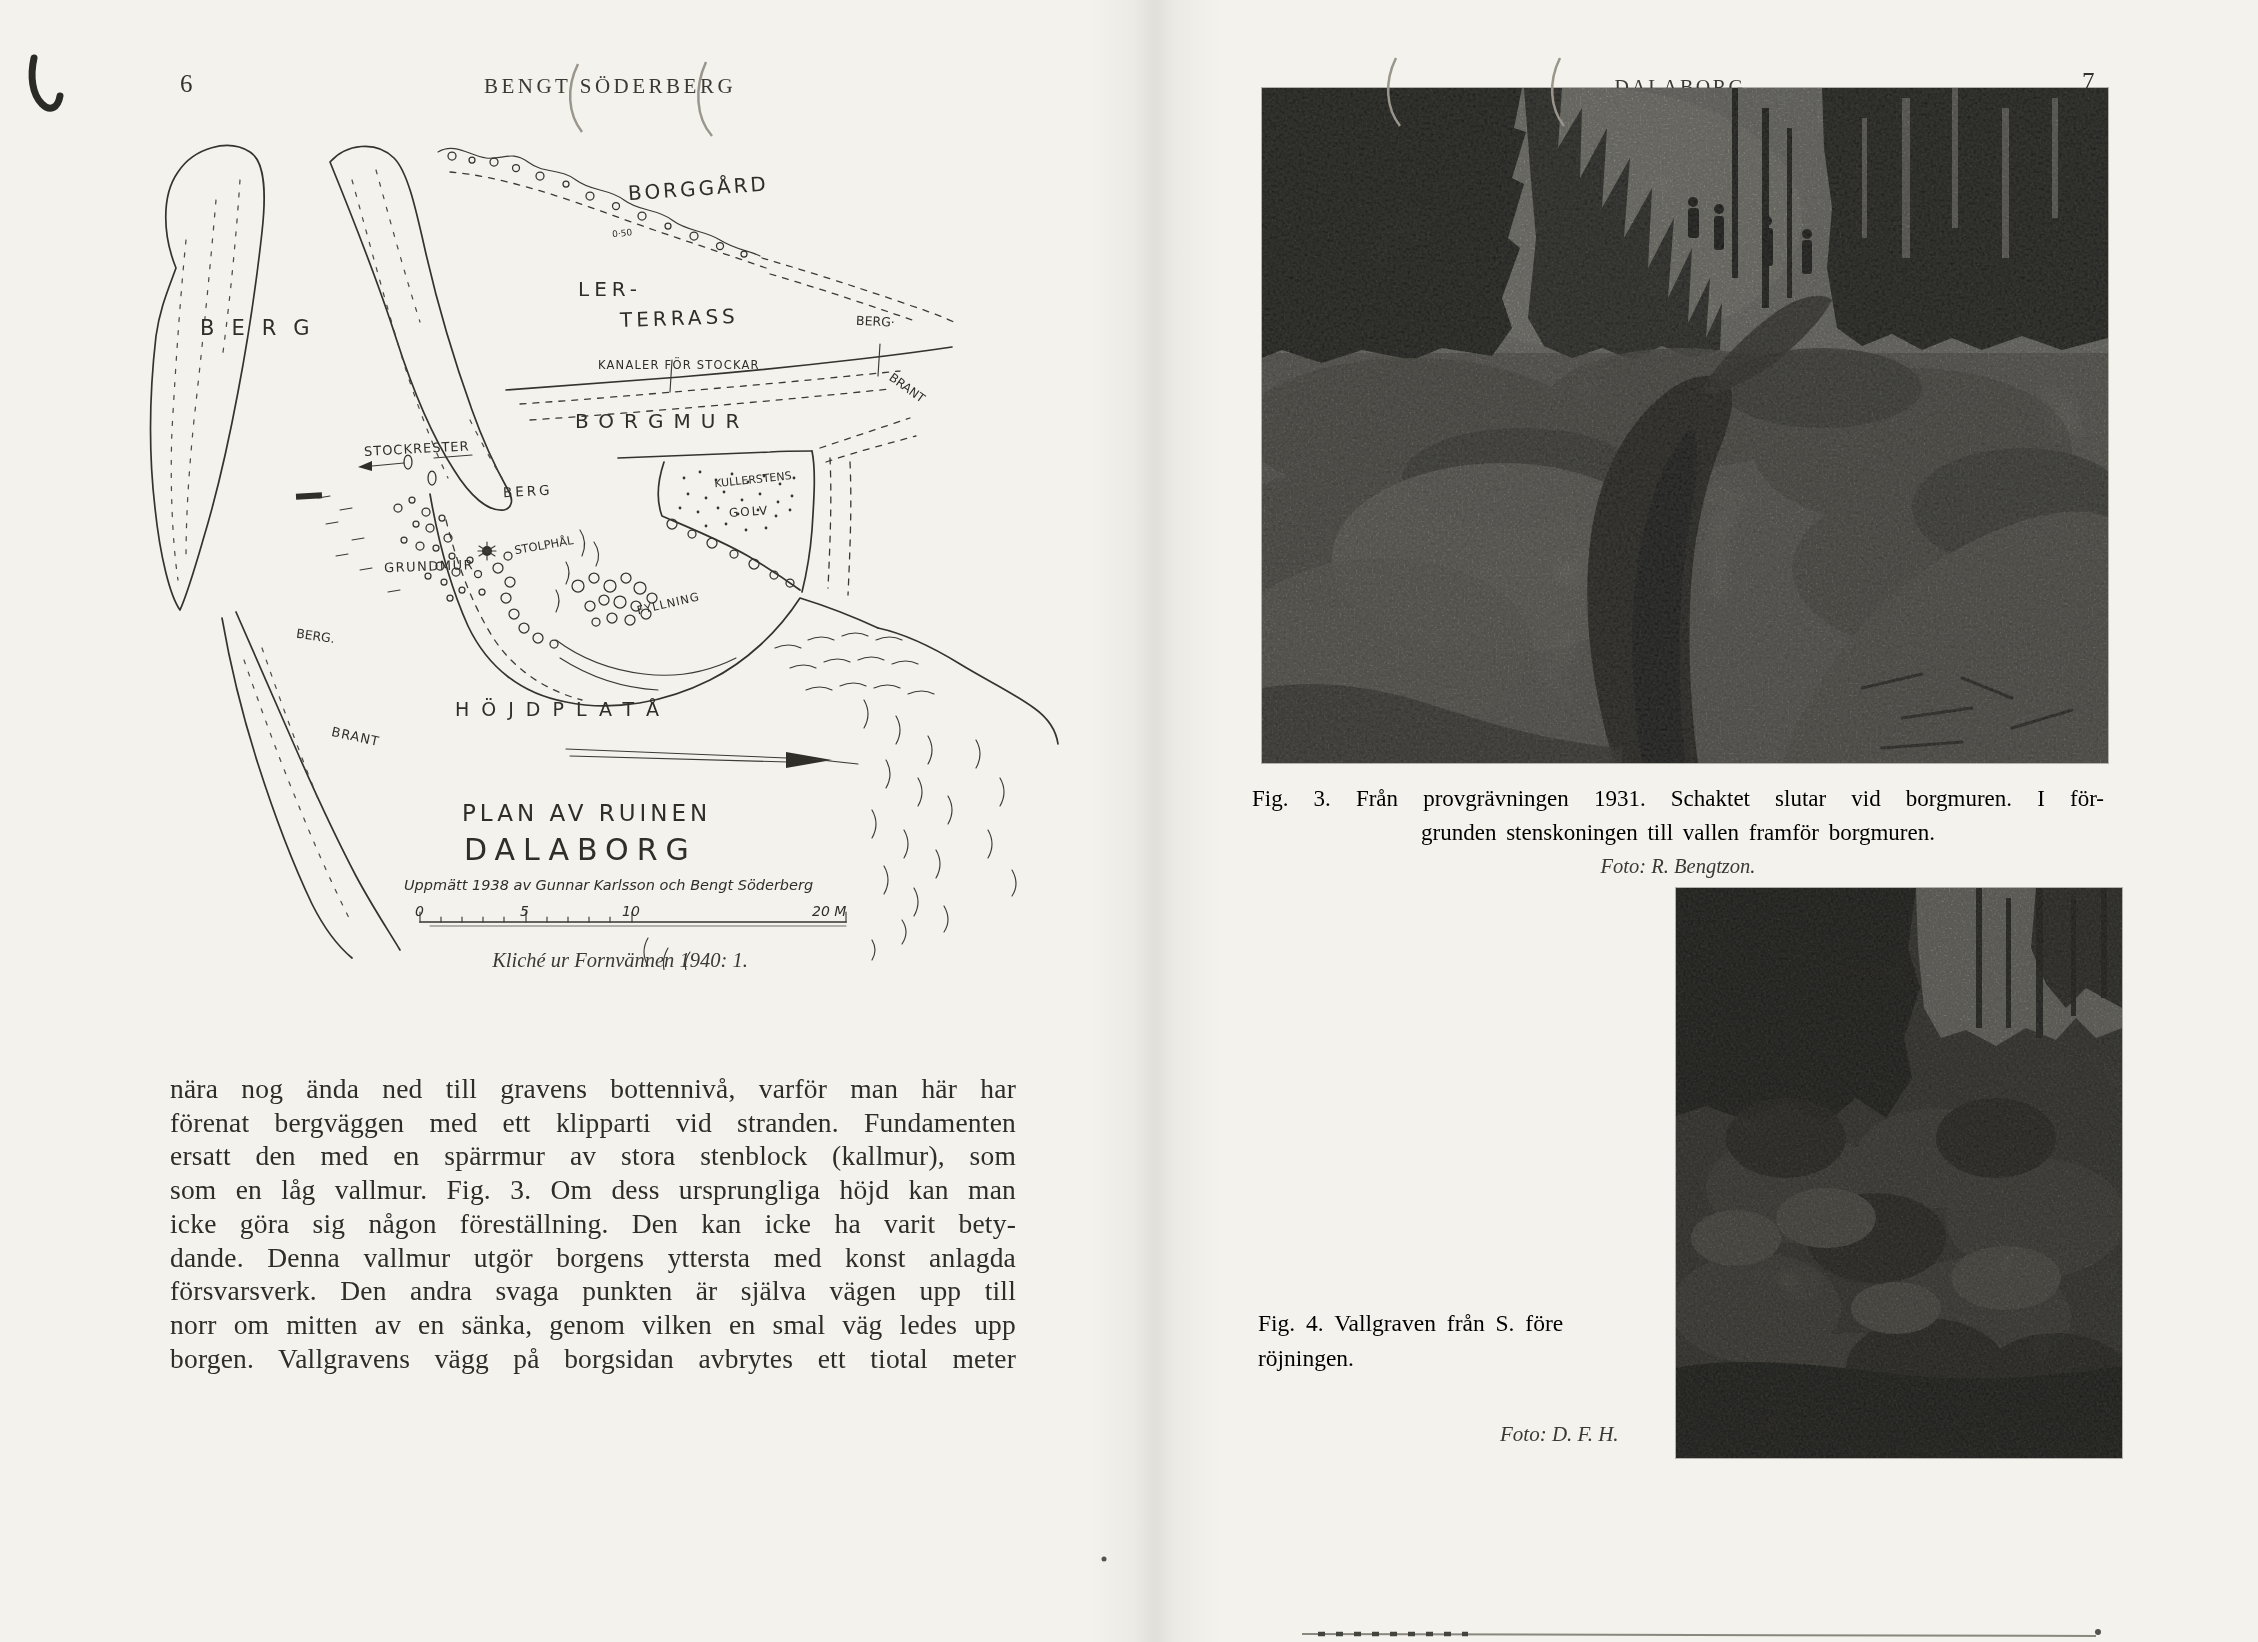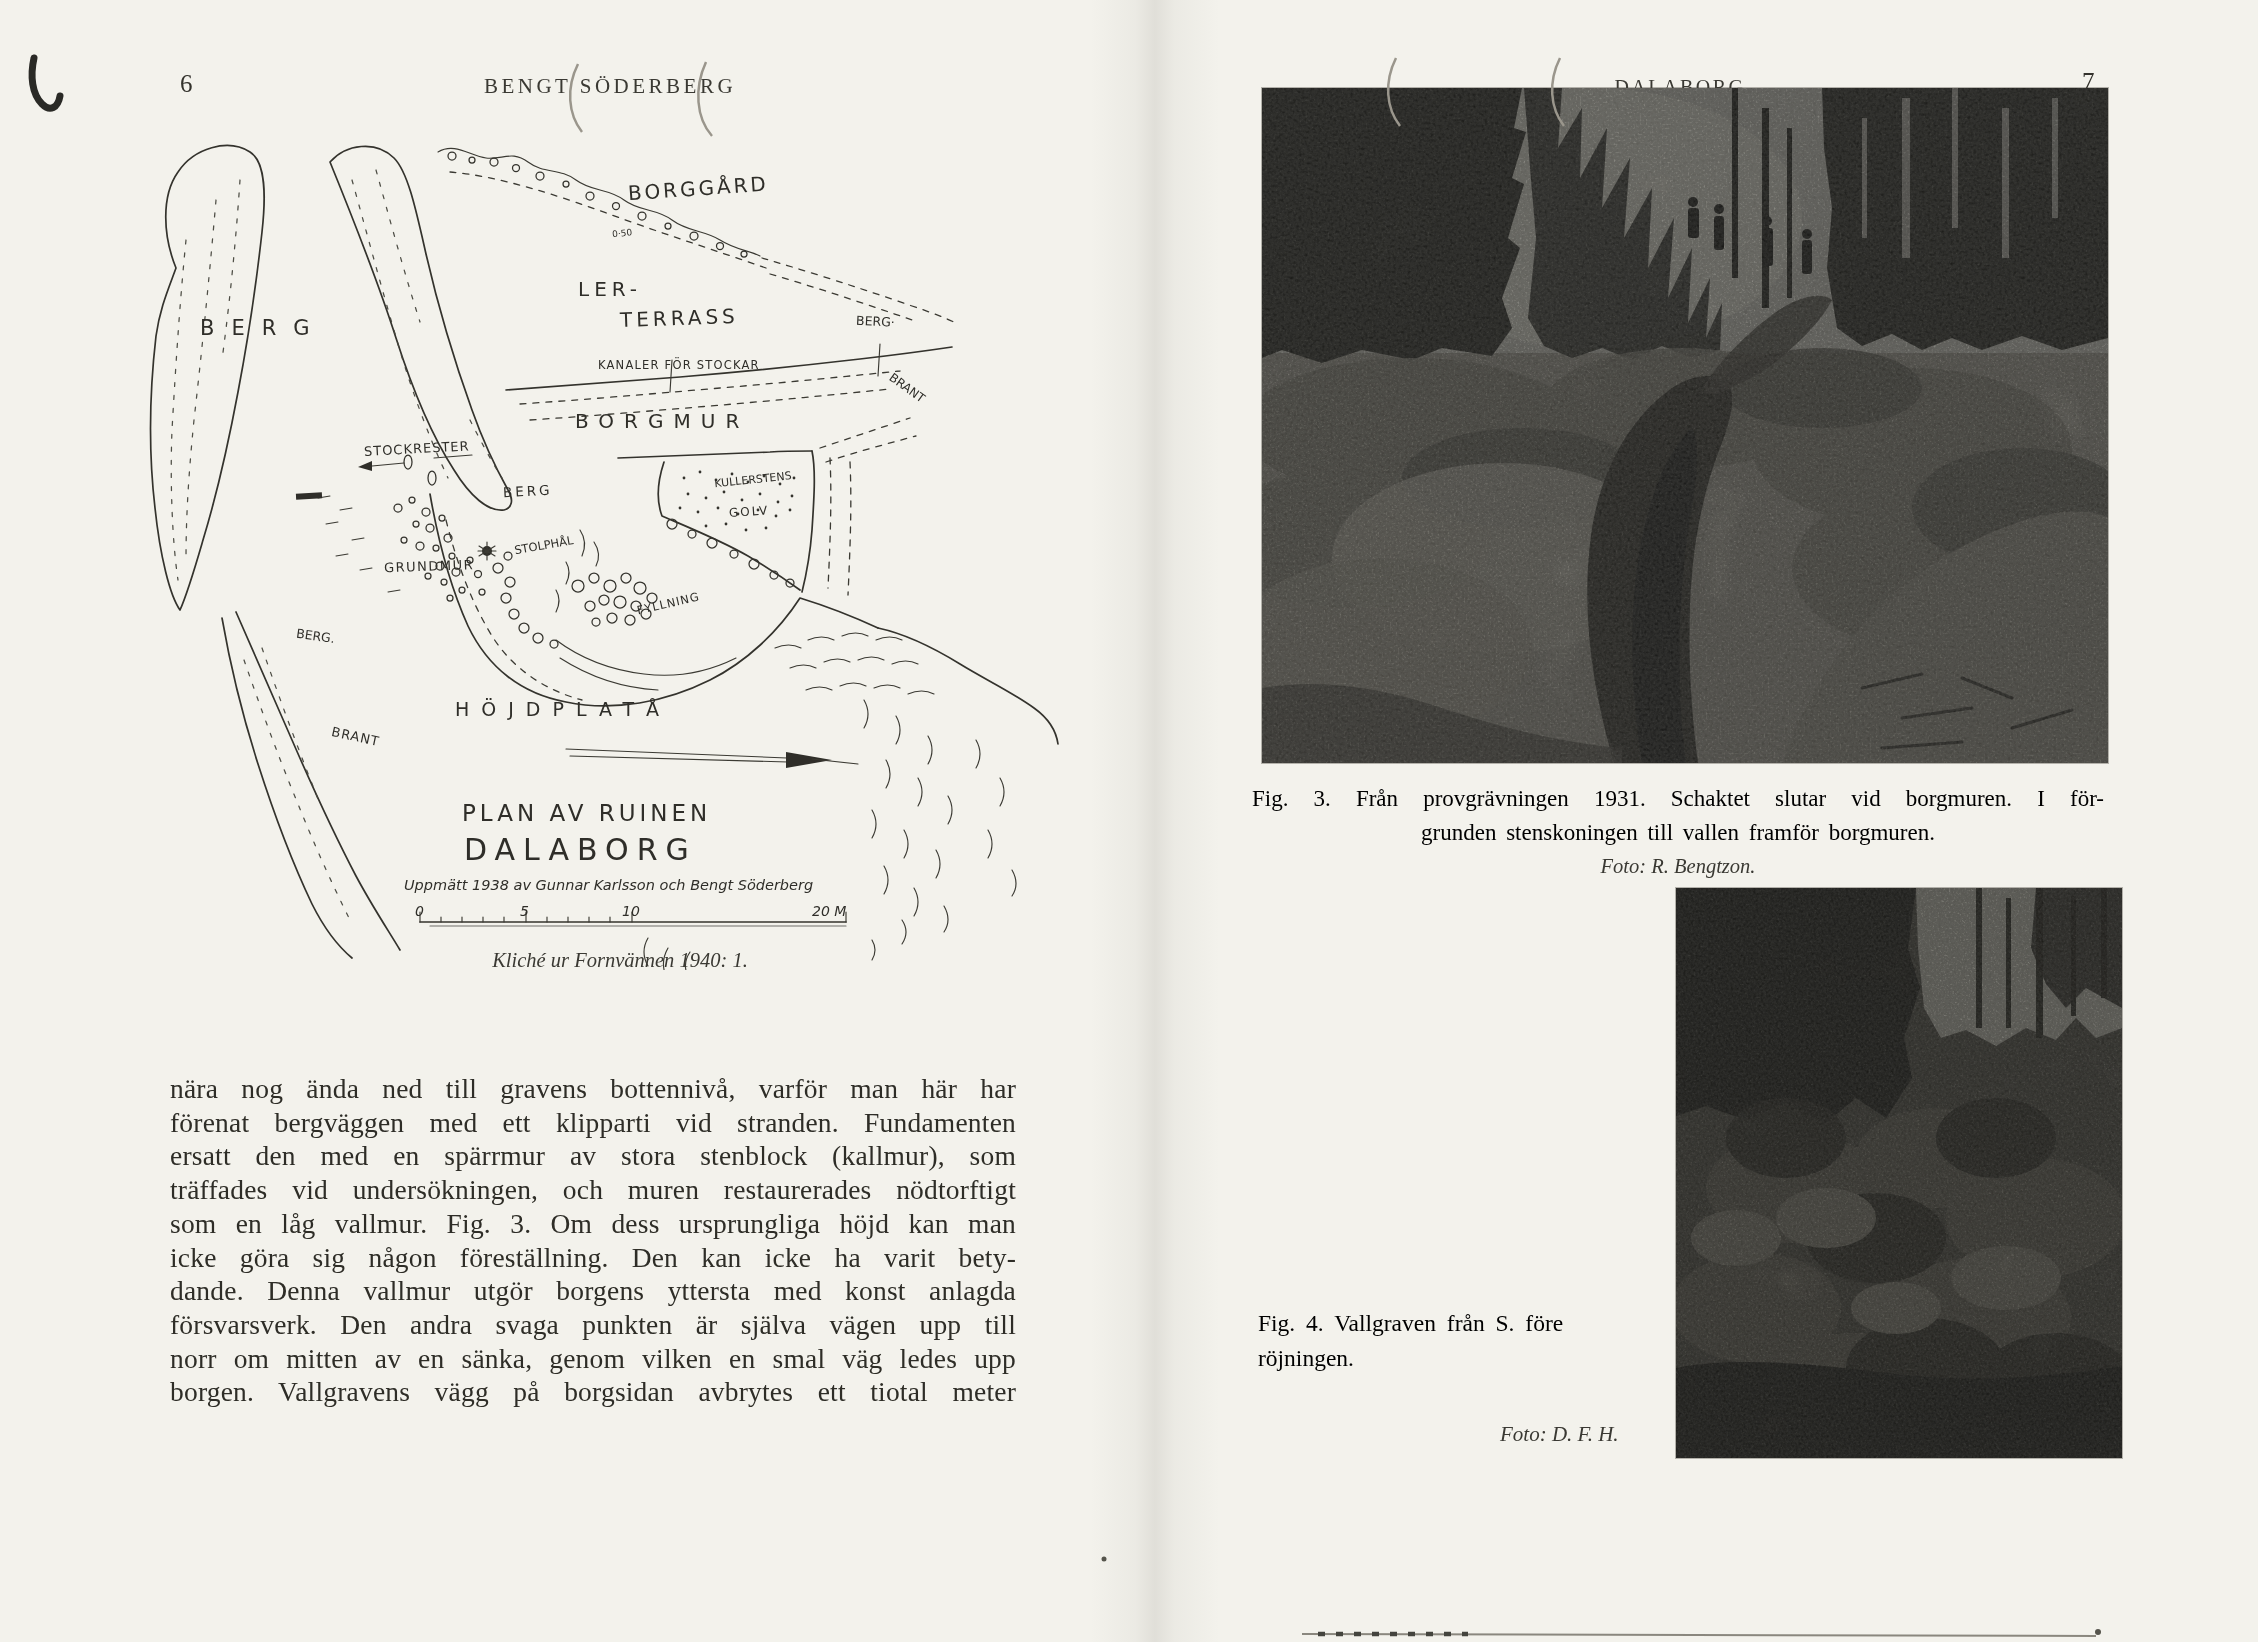--- a/index.html
+++ b/index.html
@@ -277,21 +277,20 @@
   </svg>
 
   <div class="abs fig2cap">
     <div class="capitalic">Kliché ur Fornvännen 1940: 1.</div>
   </div>
 
   <div class="abs bodytext">
     <div class="bline">nära nog ända ned till gravens bottennivå, varför man här har</div>
     <div class="bline">förenat bergväggen med ett klipparti vid stranden. Fundamenten</div>
     <div class="bline">ersatt den med en spärrmur av stora stenblock (kallmur), som</div>
-    <div class="bline">träffades vid undersökningen, och muren restaurerades nödtorftigt</div>
     <div class="bline">som en låg vallmur. Fig. 3. Om dess ursprungliga höjd kan man</div>
     <div class="bline">icke göra sig någon föreställning. Den kan icke ha varit bety-</div>
     <div class="bline">dande. Denna vallmur utgör borgens yttersta med konst anlagda</div>
     <div class="bline">försvarsverk. Den andra svaga punkten är själva vägen upp till</div>
     <div class="bline">norr om mitten av en sänka, genom vilken en smal väg ledes upp</div>
     <div class="bline">borgen. Vallgravens vägg på borgsidan avbrytes ett tiotal meter</div>
   </div>
 </section>
 
 <section>

